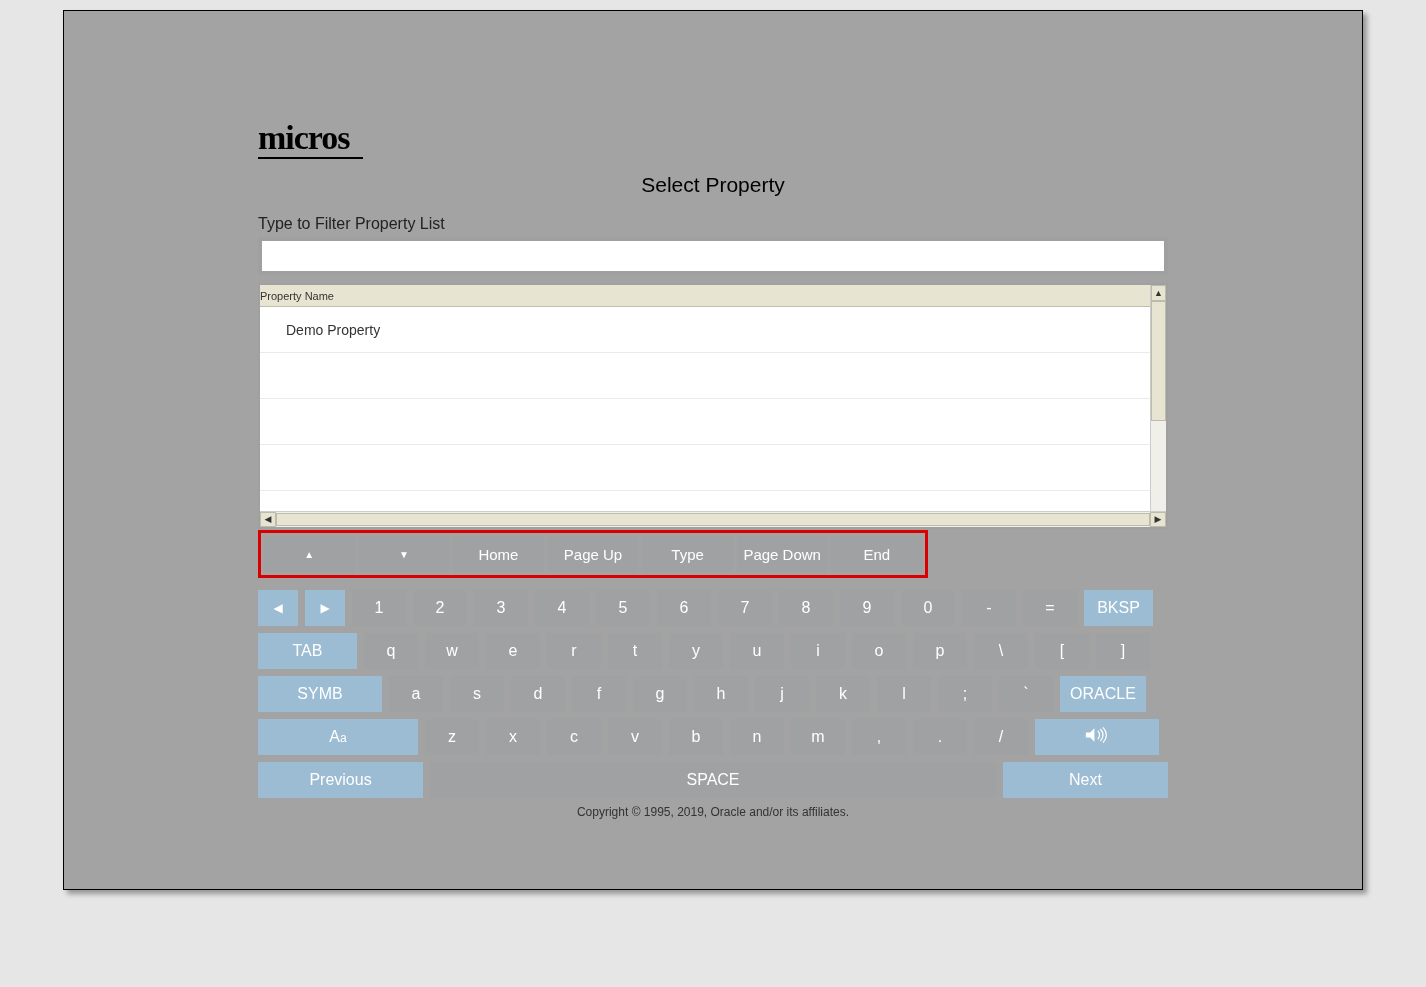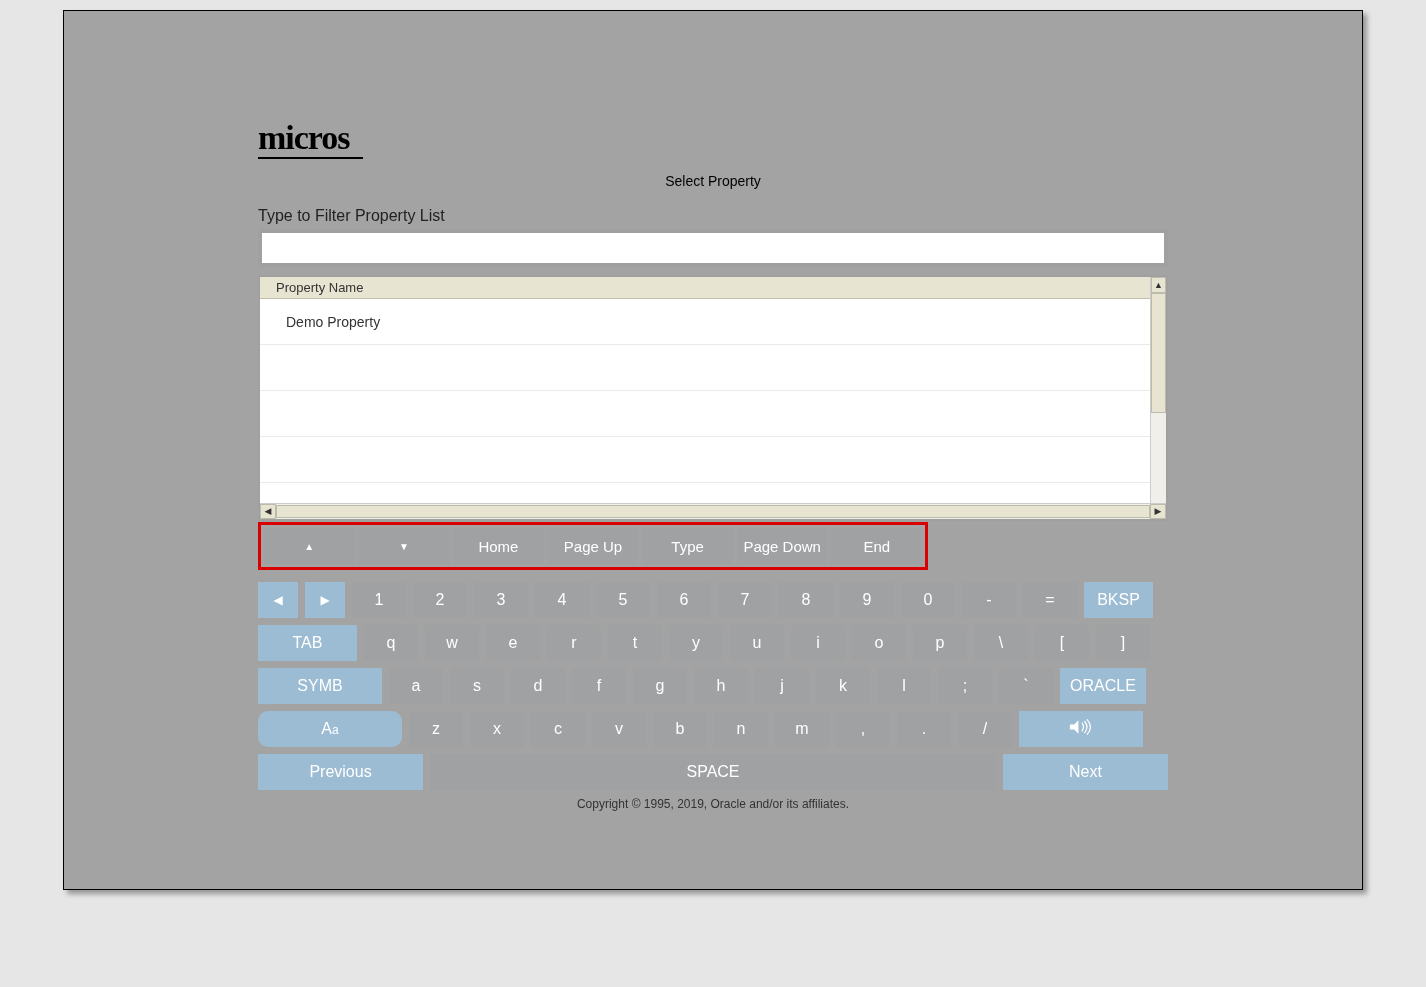--- a/index.html
+++ b/index.html
@@ -44,21 +44,21 @@
     letter-spacing: 3px;
     line-height: 1.4;
   }
   .logo .reg {
     font-size: 10px;
     vertical-align: super;
     letter-spacing: 0;
   }
   .title {
     text-align: center;
-    font-size: 14px;
+    font-size: 21px;
     margin-top: 6px;
     margin-bottom: 18px;
     color: #000;
   }
   .filter-label {
     font-size: 16px;
     color: #222;
     margin-bottom: 4px;
   }
   .filter-wrap {
@@ -85,22 +85,22 @@
     height: 246px;
     display: flex;
     flex-direction: column;
   }
   .grid-header {
     background: #e8e4d2;
     border-bottom: 1px solid #bfbfae;
     height: 22px;
     display: flex;
     align-items: center;
-    padding-left: 16px;
-    font-size: 13px;
+    padding-left: 0;
+    font-size: 11px;
     color: #333;
     margin-right: 16px;
   }
   .grid-rows {
     flex: 1;
     margin-right: 16px;
     overflow: hidden;
   }
   .grid-row {
     height: 46px;
@@ -216,21 +216,21 @@
     cursor: pointer;
     user-select: none;
   }
   .key.blue { background: #9cbcd3; }
   .w40 { width: 40px; }
   .w55 { width: 54px; }
   .w70 { width: 69px; }
   .w86 { width: 86px; }
   .w99 { width: 99px; }
   .w130 { width: 124px; }
-  .w144 { width: 144px; border-radius: 10px; }
+  .w144 { width: 160px; }
   .w165 { width: 165px; }
   .wspace { flex: 1; }
 
   .footer {
     text-align: center;
     font-size: 12px;
     color: #333;
     margin-top: 4px;
   }
   .tri-l, .tri-r { font-size: 12px; }

